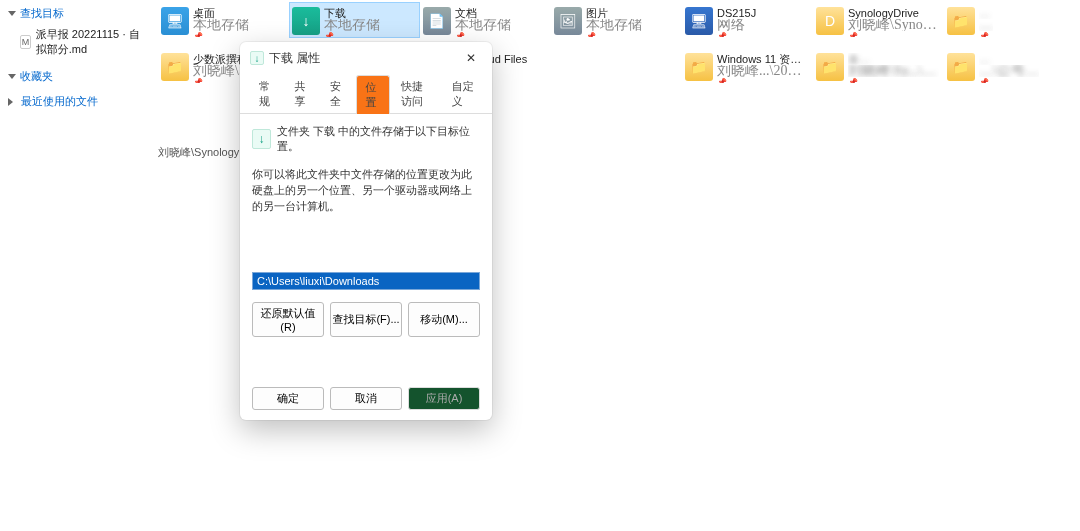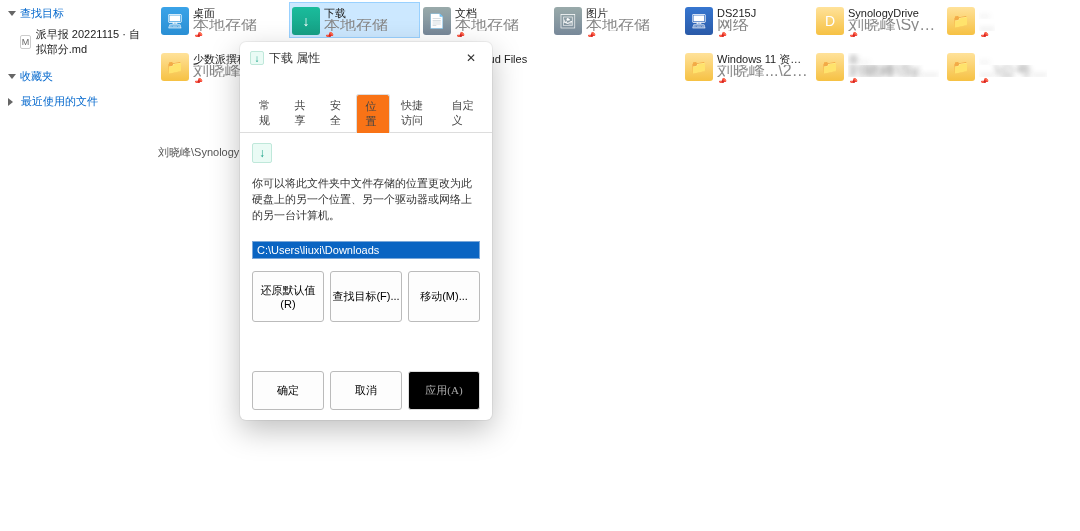--- a/index.html
+++ b/index.html
@@ -12,47 +12,47 @@
     .side-item .sidebar-icon { width: 14px; height: 14px; margin-right: 5px; border-radius: 2px; display: inline-flex; align-items: center; justify-content: center; font-size: 9px; }
     .side-item .txt { color: #222; }
     .side-section { margin-bottom: 10px; }
     .main { position: absolute; left: 158px; top: 0; right: 0; }
     .grid { display: grid; grid-template-columns: repeat(7, 131px); row-gap: 10px; column-gap: 0; padding: 2px 0; }
     .tile { display: flex; align-items: flex-start; padding: 4px 4px 4px 2px; cursor: pointer; border: 1px solid transparent; height: 36px; overflow: hidden; }
     .tile.selected { background: #cce8ff; border: 1px solid #99d1ff; }
     .ficon { width: 28px; height: 28px; flex-shrink: 0; margin-right: 4px; border-radius: 3px; display: flex; align-items: center; justify-content: center; position: relative; font-size: 14px; }
     .ftext { display: flex; flex-direction: column; line-height: 12px; min-width: 0; }
     .ftitle { font-size: 11px; color: #222; white-space: nowrap; overflow: hidden; text-overflow: ellipsis; }
-    .fsub { font-size: 16px; color: #888; white-space: nowrap; overflow: hidden; text-overflow: ellipsis; }
+    .fsub { font-size: 14px; color: #888; white-space: nowrap; overflow: hidden; text-overflow: ellipsis; font-family: Liberation Serif, serif; }
     .pin { color: #888; font-size: 8px; }
     .folder-blue { background: linear-gradient(#3aa3e8,#2a8fd4); color: #fff; }
     .folder-teal { background: linear-gradient(#1abc9c,#16a085); color: #fff; }
     .folder-gray { background: linear-gradient(#9aa,#789); color: #fff; }
     .folder-yellow { background: linear-gradient(#ffe29a,#f6c143); color: #fff; }
     .folder-orange { background: linear-gradient(#ff9a56,#ef7b2f); color: #fff; }
     .folder-comp { background: linear-gradient(#3676d0,#2a5aa8); color: #fff; }
     .statusbar { position: absolute; left: 158px; top: 145px; font-size: 11px; color: #555; }
     
     .dialog { position: absolute; left: 240px; top: 42px; width: 252px; height: 378px; background: #fff; border-radius: 6px; box-shadow: 0 10px 30px rgba(0,0,0,.25), 0 0 0 1px rgba(0,0,0,.05); display: flex; flex-direction: column; }
     .dlg-title { display: flex; align-items: center; padding: 6px 8px 2px 10px; font-size: 12px; }
     .dlg-title .spacer { flex: 1; }
     .dlg-close { width: 26px; height: 20px; display: flex; align-items: center; justify-content: center; cursor: pointer; font-size: 12px; color: #333; border-radius: 3px; }
     .tabs { border-bottom: 1px solid #ddd; display: flex; padding: 4px 6px 0 10px; font-size: 11px; }
-    .tab { padding: 4px 8px; color: #444; cursor: pointer; border: 1px solid transparent; border-bottom: none; border-radius: 3px 3px 0 0; margin-right: 2px; margin-top: 19px; }
+    .tab { padding: 4px 8px; color: #444; cursor: pointer; border: 1px solid transparent; border-bottom: none; border-radius: 3px 3px 0 0; margin-right: 2px; }
     .tab.active { background: #f97316; border-color: #ddd; position: relative; top: 1px; }
     .dlg-body { padding: 10px 12px; flex: 1; }
     .loc-heading { display: flex; align-items: center; margin-bottom: 10px; }
     .loc-heading .dl-icon { width: 20px; height: 20px; background: #eafbf5; border: 1px solid #bfe8da; color: #16a085; display: flex; align-items: center; justify-content: center; margin-right: 6px; border-radius: 2px; font-size: 12px; }
     .desc { font-size: 11px; color: #333; line-height: 16px; margin: 12px 0 18px 0; }
     .path-input { width: 100%; border: 1px solid #7aa7d9; padding: 2px 4px; font-size: 11px; background: #0a64c2; color: #fff; }
     .path-input::selection { background: #0a64c2; color: #fff; }
     .btn-row { display: flex; gap: 6px; margin-top: 12px; }
-    .btn-row button, .dlg-footer button { font-size: 11px; padding: 11px 0; border: 1px solid #bbb; background: #fdfdfd; border-radius: 3px; cursor: pointer; width: 72px; }
+    .btn-row button, .dlg-footer button { font-size: 11px; padding: 3px 0; border: 1px solid #bbb; background: #fdfdfd; border-radius: 3px; cursor: pointer; width: 72px; }
     .dlg-footer { padding: 8px 12px 10px; display: flex; justify-content: flex-start; gap: 6px; border-top: 1px solid transparent; }
-    .dlg-footer .disabled { color: #aaa; border-color: #ddd; background: #000000; cursor: default; font-family: Liberation Serif, serif; }
+    .dlg-footer .disabled { color: #aaa; border-color: #ddd; background: #14532d; cursor: default; }
     .blur { color: transparent; text-shadow: 0 0 5px rgba(60,60,60,.6); }
     .md-icon { background: #fff; color: #666; border: 1px solid #ccc; border-radius: 2px; }
   </style>
 </head>
 <body>
 
 <div class="sidebar">
   <div class="side-section">
     <div class="side-header">
       <span>查找目标</span>
@@ -199,23 +199,24 @@
       <div class="tab">常规</div>
       <div class="tab">共享</div>
       <div class="tab">安全</div>
       <div class="tab active">位置</div>
       <div class="tab">快捷访问</div>
       <div class="tab">自定义</div>
     </div>
   <div class="dlg-body">
     <div class="loc-heading">
       <span class="dl-icon">↓</span>
+      <span>文件夹 下载 中的文件存储于以下目标位置。</span>
     </div>
     <div class="desc">你可以将此文件夹中文件存储的位置更改为此硬盘上的另一个位置、另一个驱动器或网络上的另一台计算机。</div>
-    <input class="path-input" value="C:\Users\liuxi\Downloads" style="background: linear-gradient(rgb(10, 100, 194), rgb(10, 100, 194)); color: rgb(255, 255, 255);">
+    <input class="path-input" value="C:\Users\liuxi\Downloads" style="background: linear-gradient(rgb(10, 100, 194), rgb(10, 100, 194)); color: rgb(255, 255, 255); margin-top: 40px;">
     <div class="btn-row">
       <button>还原默认值(R)</button>
       <button>查找目标(F)...</button>
       <button>移动(M)...</button>
     </div>
   </div>
   <div class="dlg-footer">
     <button>确定</button>
     <button>取消</button>
     <button class="disabled">应用(A)</button>

